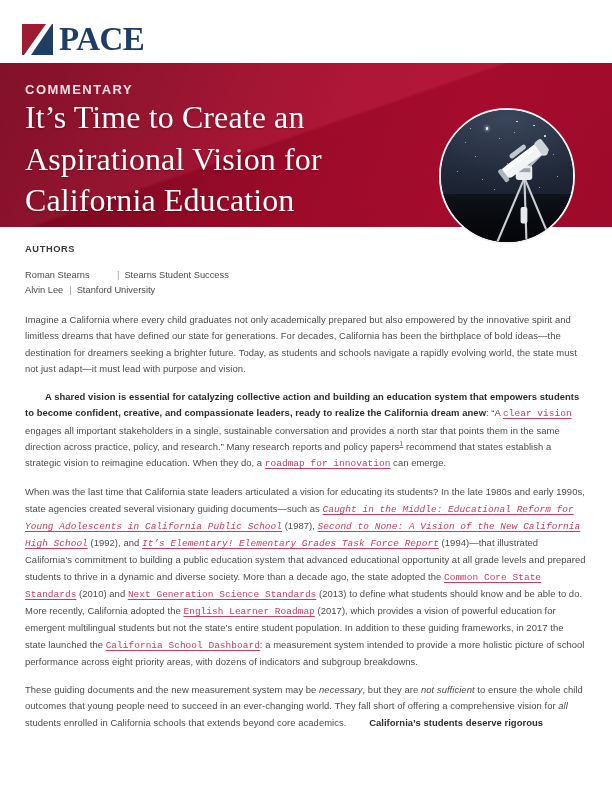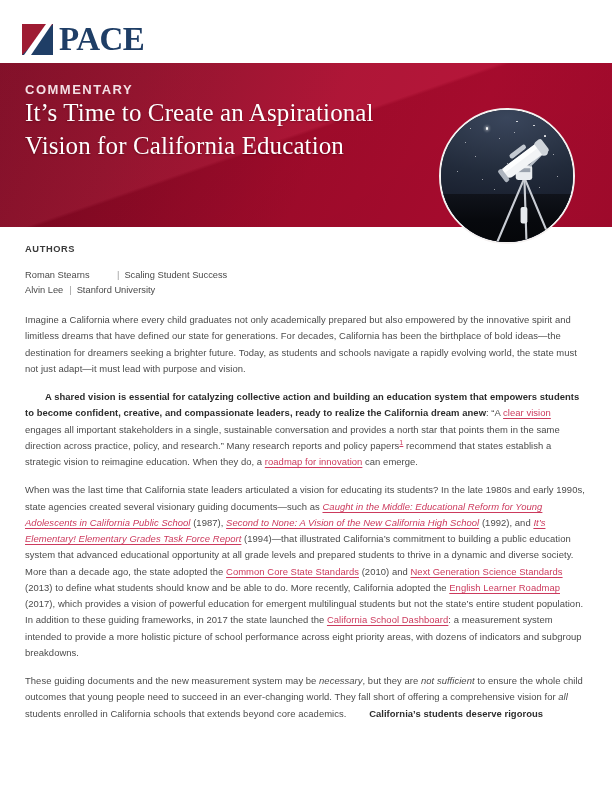--- a/index.html
+++ b/index.html
@@ -76,21 +76,21 @@
     font-size: 13px;
     letter-spacing: 1.5px;
     font-weight: 700;
     margin: 0 0 0 0;
   }
   .hero-title {
     margin: 0;
     color: #ffffff;
     font-family: "Liberation Serif", serif;
     font-weight: normal;
-    font-size: 25px;
+    font-size: 32px;
     line-height: 1.30;
     letter-spacing: 0.1px;
     text-shadow: 0 1px 2px rgba(60,0,12,0.45);
   }
 
   
   .hero-photo {
     position: absolute;
     left: 439px;
     top: 45px;
@@ -170,20 +170,21 @@
     color: #4b4b4b;
     margin: 0 0 12px 0;
     text-align: left;
     letter-spacing: 0.005em;
   }
   p.body b, p.body strong { color: #2d2d2d; margin-left: 20px; }
   a.link {
     color: #cc3a5d;
     text-decoration: underline;
     text-underline-offset: 1.5px;
+    font-family: Liberation Mono, monospace;
   }
   a.link.ital { font-style: italic; }
   sup.fn {
     font-size: 7px;
     color: #cc3a5d;
     text-decoration: underline;
     vertical-align: super;
     line-height: 0;
   }
   .ital { font-style: italic; }
@@ -265,21 +266,21 @@
 </div>
 
 <div class="article">
 
   <div class="section-label">AUTHORS</div>
 
   <div class="authors">
     <div class="author-row">
       <span class="author-name wrapping">Roman Stearns</span>
       <span class="author-sep">|</span>
-      <span class="author-affil">Scaling Student Success</span>
+      <span class="author-affil">Stearns Student Success</span>
     </div>
     <div class="author-row">
       <span class="author-name" style="width:auto;flex:0 0 auto;padding-right:6px;">Alvin Lee</span>
       <span class="author-sep">|</span>
       <span class="author-affil">Stanford University</span>
     </div>
   </div>
 
 
   <p class="body">Imagine a California where every child graduates not only academically prepared but also empowered by the innovative spirit and limitless dreams that have defined our state for generations. For decades, California has been the birthplace of bold ideas—the destination for dreamers seeking a brighter future. Today, as students and schools navigate a rapidly evolving world, the state must not just adapt—it must lead with purpose and vision.</p>

